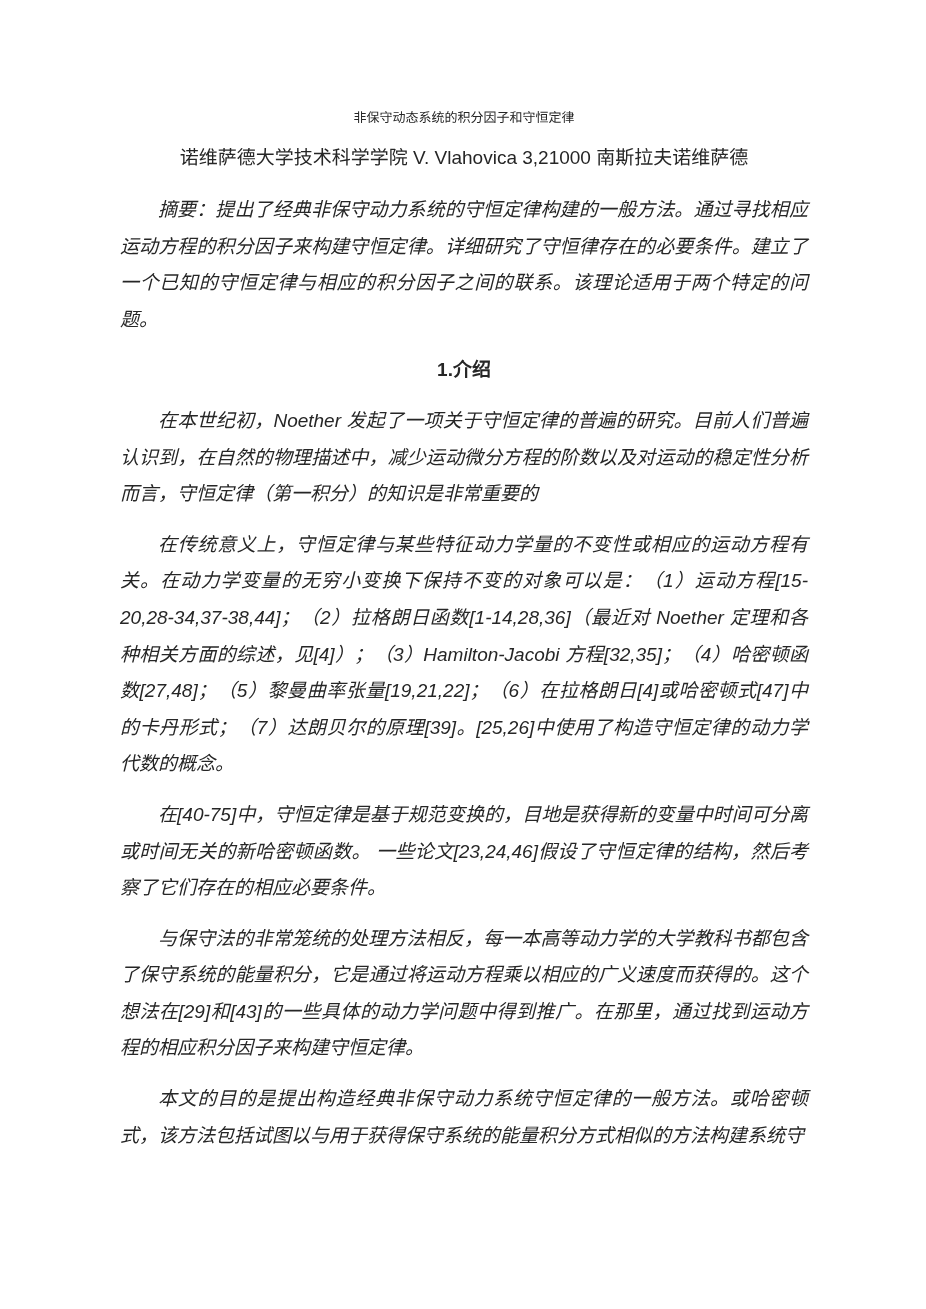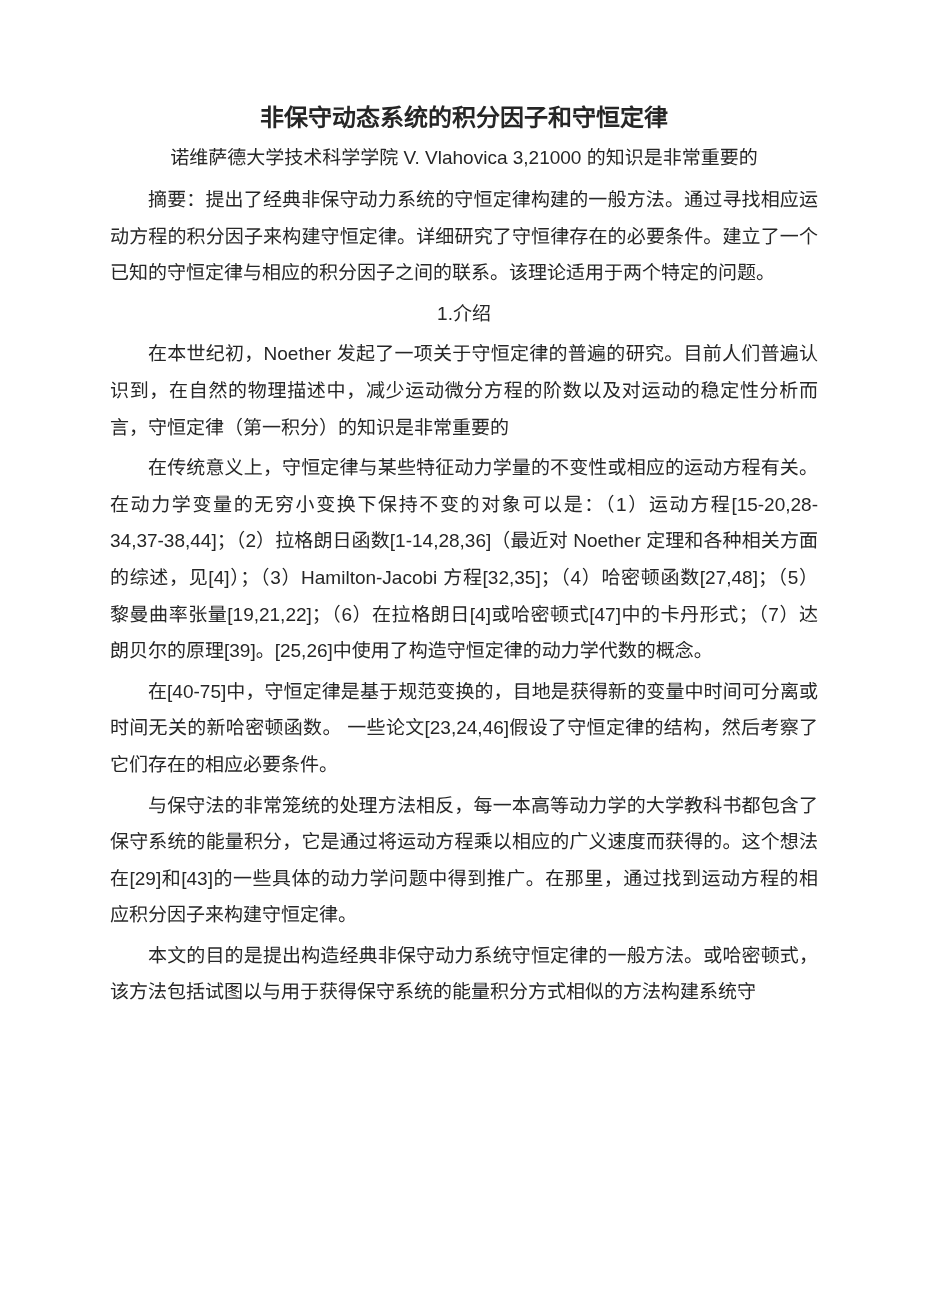--- a/index.html
+++ b/index.html
@@ -30,53 +30,54 @@
 
   
   .doc-header {
     text-align: center;
     line-height: 40px;
   }
   .doc-header .line {
     white-space: nowrap;
   }
   .doc-title {
-    font-size: 24px;
-    font-weight: bold;
+    font-size: 13px;
+    font-weight: normal;
   }
 
   
   .doc-body {
     line-height: 36.6px;
     text-align: justify;
     text-justify: inter-ideograph;
   }
 
   .para {
     text-indent: 2em;
-    margin: 4px;
+    margin: 14px;
+    font-style: italic;
   }
 
   .section-heading {
     text-align: center;
     text-indent: 0;
-    font-weight: normal;
+    font-weight: bold;
     font-size: 19px;
     line-height: 36.6px;
   }
 </style>
 </head>
 <body>
 
 <div class="page" style="background: rgb(255, 255, 255);">
   <div class="content" style="color: rgb(38, 38, 38);">
 
     <div class="doc-header">
       <div class="line doc-title">非保守动态系统的积分因子和守恒定律</div>
-      <div class="line">诺维萨德大学技术科学学院 V. Vlahovica 3,21000 的知识是非常重要的</div>
+      <div class="line">诺维萨德大学技术科学学院 V. Vlahovica 3,21000 南斯拉夫诺维萨德</div>
     </div>
 
     <div class="doc-body">
 
       <p class="para">摘要：提出了经典非保守动力系统的守恒定律构建的一般方法。通过寻找相应运动方程的积分因子来构建守恒定律。详细研究了守恒律存在的必要条件。建立了一个已知的守恒定律与相应的积分因子之间的联系。该理论适用于两个特定的问题。</p>
 
       <h2 class="section-heading">1.介绍</h2>
 
       <p class="para">在本世纪初，Noether 发起了一项关于守恒定律的普遍的研究。目前人们普遍认识到，在自然的物理描述中，减少运动微分方程的阶数以及对运动的稳定性分析而言，守恒定律（第一积分）的知识是非常重要的</p>
 

